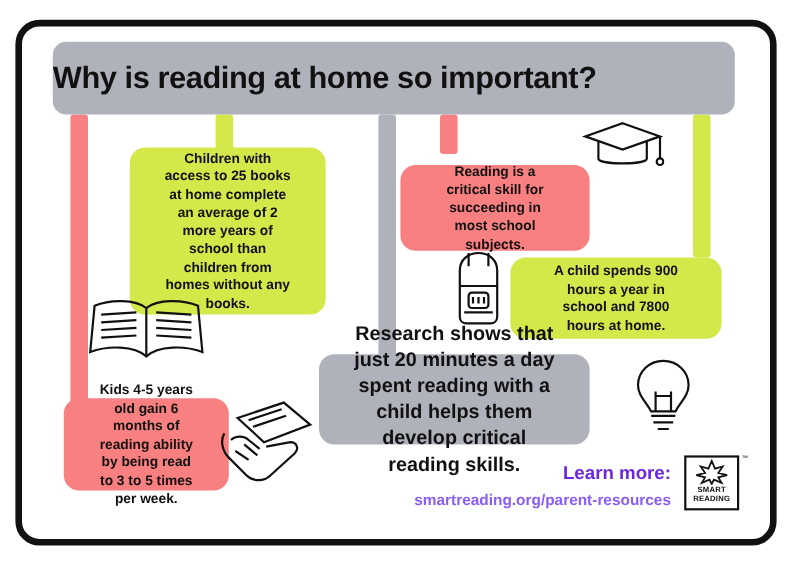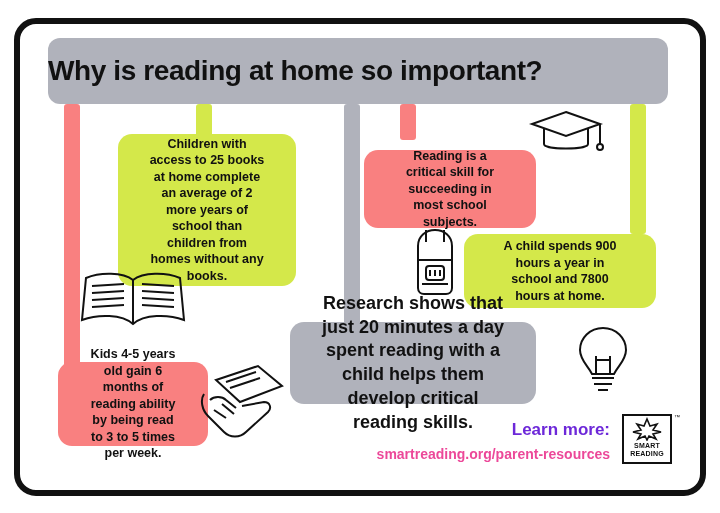--- a/index.html
+++ b/index.html
@@ -111,21 +111,21 @@
     text-align: right;
   }
   .learn-more .lm-title {
     font-size: 17px;
     font-weight: bold;
     color: #6d28d9;
   }
   .learn-more .lm-url {
     font-size: 14px;
     font-weight: bold;
-    color: #ec4899;
+    color: #8b5cf6;
     margin-top: 6px;
   }
 
   
   .logo {
     position: absolute;
     left: 622px;
     top: 414px;
     width: 56px;
     height: 58px;

